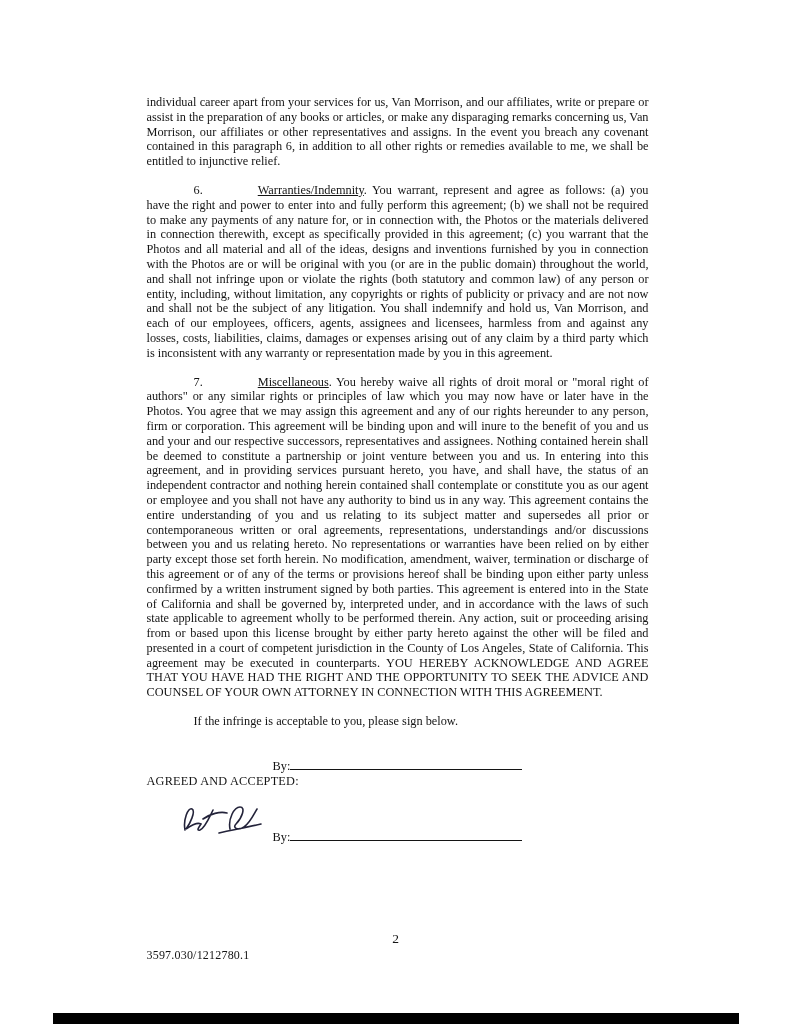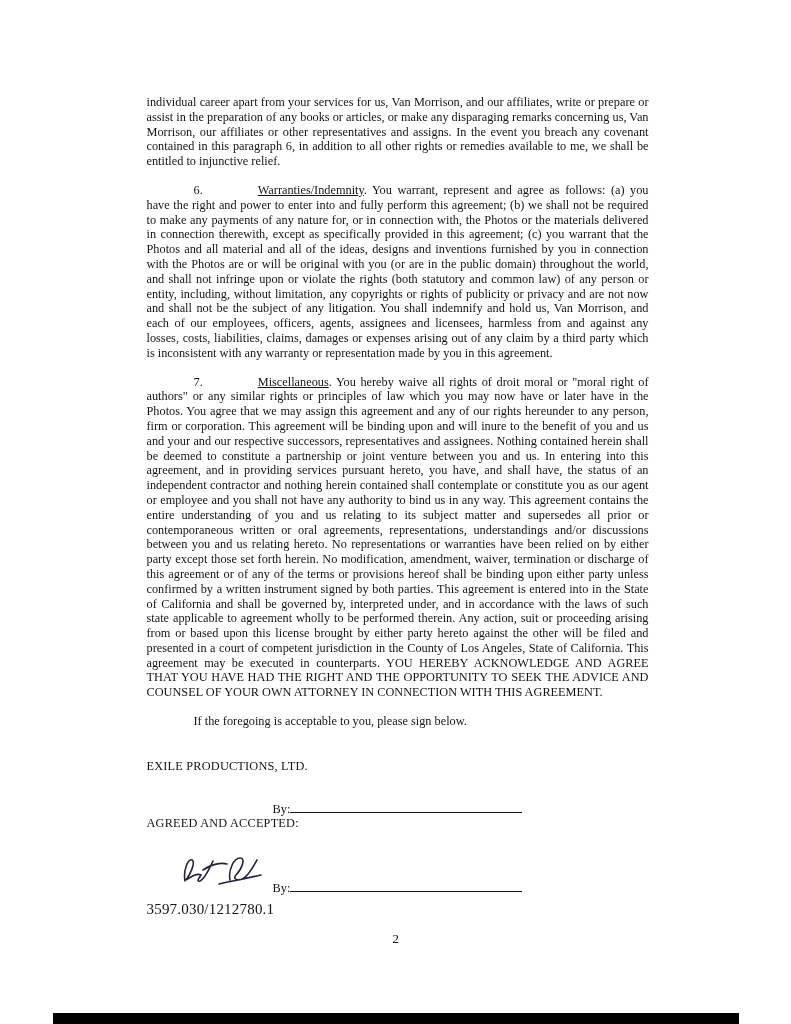--- a/index.html
+++ b/index.html
@@ -31,33 +31,33 @@
   .company { text-align: left; margin-bottom: 28px; letter-spacing: 0.2px; }
   .by-row { text-align: center; white-space: nowrap; }
   .sig-line {
     display: inline-block;
     width: 232px;
     height: 0.85em;
     border-bottom: 1px solid #141414;
     vertical-align: baseline;
   }
   .sub-label { text-align: left; padding-left: 22px; margin-bottom: 28px; }
-  .agreed { text-align: left; margin-bottom: 20px; letter-spacing: 0.2px; }
+  .agreed { text-align: left; margin-bottom: 12px; letter-spacing: 0.2px; }
   .signature-holder {
     position: relative;
     height: 38px;
     margin-left: 28px;
     margin-bottom: -8px;
     text-align: left;
   }
   .footer-code {
     position: absolute;
     left: 94px;
-    top: 902px;
-    font-size: 15px;
+    top: 948px;
+    font-size: 12px;
     letter-spacing: 0.2px;
   }
   .page-num {
     position: absolute;
     left: 0;
     right: 0;
     top: 932px;
     text-align: center;
     font-size: 13.5px;
   }
@@ -83,24 +83,23 @@
 
     <p class="para">
       <span class="tab"></span><span>6.</span><span class="tab2"></span><span class="u">Warranties/Indemnity</span><span>.  You warrant, represent and agree as follows:  (a) you have the right and power to enter into and fully perform this agreement; (b) we shall not be required to make any payments of any nature for, or in connection with, the Photos or the materials delivered in connection therewith, except as specifically provided in this agreement; (c) you warrant that the Photos and all material and all of the ideas, designs and inventions furnished by you in connection with the Photos are or will be original with you (or are in the public domain) throughout the world, and shall not infringe upon or violate the rights (both statutory and common law) of any person or entity, including, without limitation, any copyrights or rights of publicity or privacy and are not now and shall not be the subject of any litigation.  You shall indemnify and hold us, Van Morrison, and each of our employees, officers, agents, assignees and licensees, harmless from and against any losses, costs, liabilities, claims, damages or expenses arising out of any claim by a third party which is inconsistent with any warranty or representation made by you in this agreement.</span>
     </p>
 
     <p class="para">
       <span class="tab"></span><span>7.</span><span class="tab2"></span><span class="u">Miscellaneous</span><span>.  You hereby waive all rights of droit moral or "moral right of authors" or any similar rights or principles of law which you may now have or later have in the Photos.  You agree that we may assign this agreement and any of our rights hereunder to any person, firm or corporation.  This agreement will be binding upon and will inure to the benefit of you and us and your and our respective successors, representatives and assignees.  Nothing contained herein shall be deemed to constitute a partnership or joint venture between you and us.  In entering into this agreement, and in providing services pursuant hereto, you have, and shall have, the status of an independent contractor and nothing herein contained shall contemplate or constitute you as our agent or employee and you shall not have any authority to bind us in any way.  This agreement contains the entire understanding of you and us relating to its subject matter and supersedes all prior or contemporaneous written or oral agreements, representations, understandings and/or discussions between you and us relating hereto.  No representations or warranties have been relied on by either party except those set forth herein.  No modification, amendment, waiver, termination or discharge of this agreement or of any of the terms or provisions hereof shall be binding upon either party unless confirmed by a written instrument signed by both parties.  This agreement is entered into in the State of California and shall be governed by, interpreted under, and in accordance with the laws of such state applicable to agreement wholly to be performed therein.  Any action, suit or proceeding arising from or based upon this license brought by either party hereto against the other will be filed and presented in a court of competent jurisdiction in the County of Los Angeles, State of California.  This agreement may be executed in counterparts.  YOU HEREBY ACKNOWLEDGE AND AGREE THAT YOU HAVE HAD THE RIGHT AND THE OPPORTUNITY TO SEEK THE ADVICE AND COUNSEL OF YOUR OWN ATTORNEY IN CONNECTION WITH THIS AGREEMENT.</span>
     </p>
 
     <p class="sign-request">
-      <span class="tab"></span><span>If the foregoing is acceptable to you, please sign below.</span>
+      <span class="tab"></span><span>If the infringe is acceptable to you, please sign below.</span>
     </p>
 
-    <p class="company">EXILE PRODUCTIONS, LTD.</p>
 
     <p class="by-row">
       <span>By:</span><span class="sig-line"></span>
     </p>
 
     <p class="agreed">AGREED AND ACCEPTED:</p>
 
     <div class="signature-holder">
       <svg width="96" height="38" viewBox="0 0 96 38" aria-hidden="true">
         <path d="M10 30 C 8 20, 13 7, 17 9 C 21 11, 15 24, 11 29 C 17 25, 22 22, 26 24 C 24 27, 21 31, 25 30 C 30 28, 34 18, 38 10 M 28 19 C 35 14, 45 11, 52 13 M 55 29 C 53 19, 59 7, 65 7 C 71 7, 67 18, 61 24 C 57 28, 63 31, 69 27 C 75 23, 79 14, 82 9 M 44 33 C 55 30, 70 28, 86 24" stroke="#23233a" fill="none" stroke-width="1.6" stroke-linecap="round"></path>

